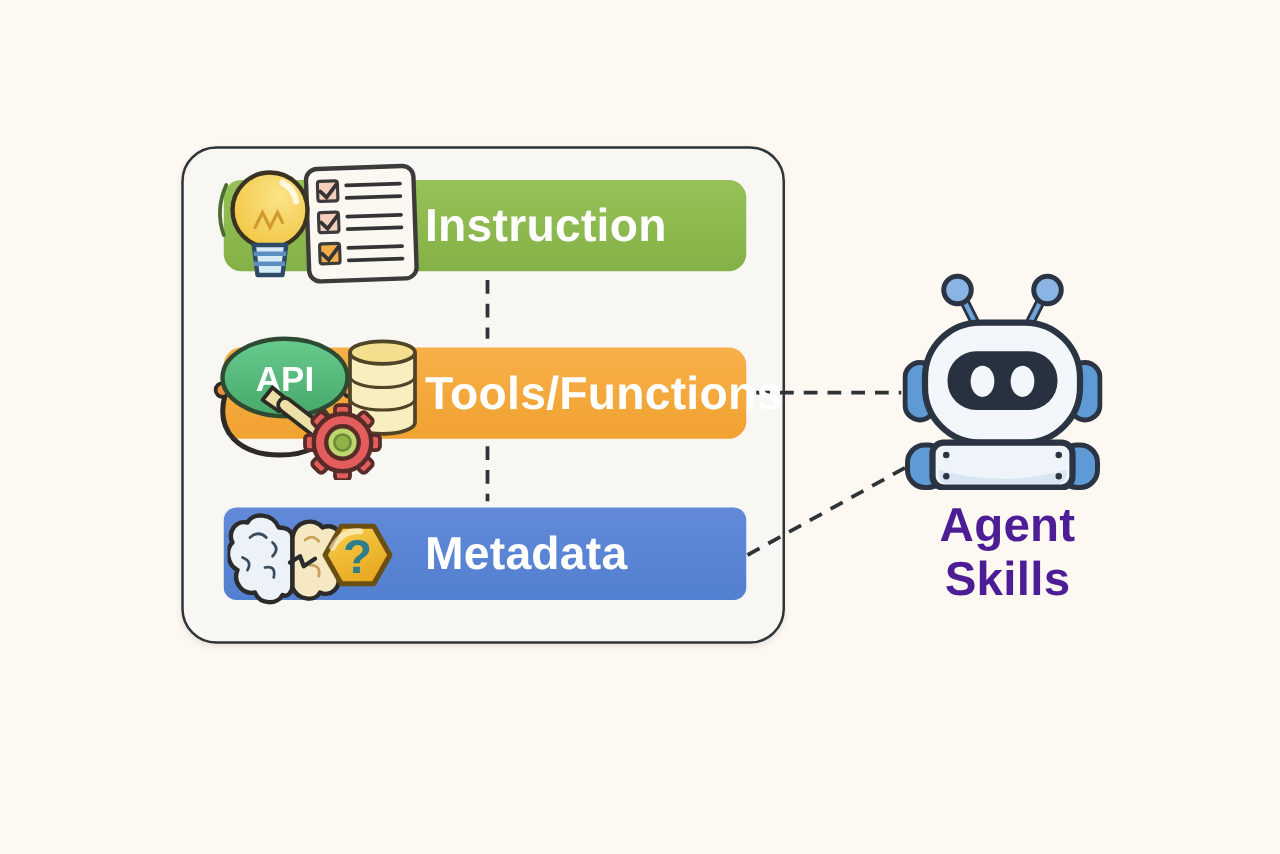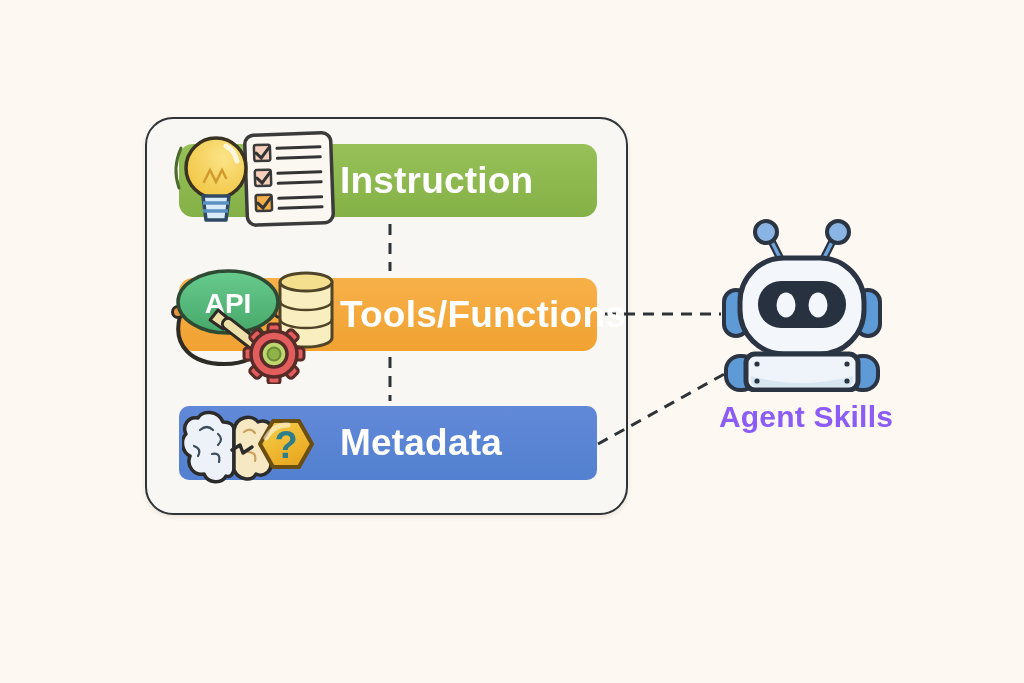--- a/index.html
+++ b/index.html
@@ -53,23 +53,23 @@
   .robot-wrap {
     position: absolute;
     left: 722px; top: 218px;
     width: 160px; height: 174px;
   }
   .agent-label {
     position: absolute;
     left: 700px; top: 400px;
     width: 212px;
     text-align: center;
-    font-size: 30px;
+    font-size: 38px;
     font-weight: 700;
-    color: #8b5cf6;
+    color: #4c1d95;
     letter-spacing: 0.2px;
   }
 </style>
 </head>
 <body>
 
 <div class="stage">
 
   <div class="panel"></div>
 

